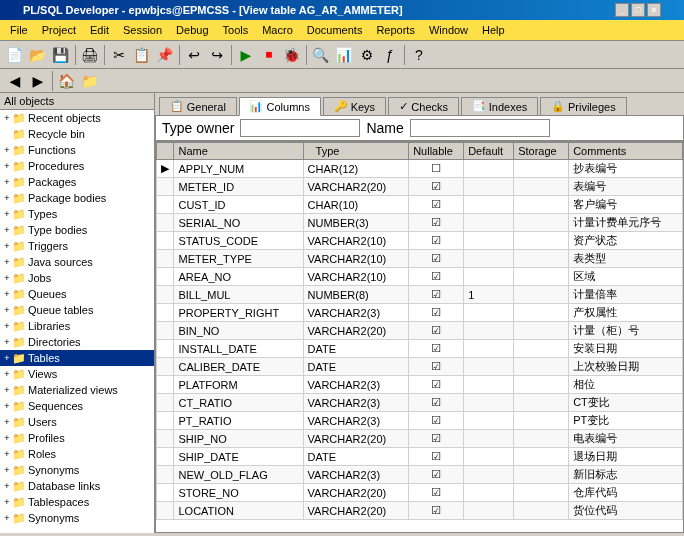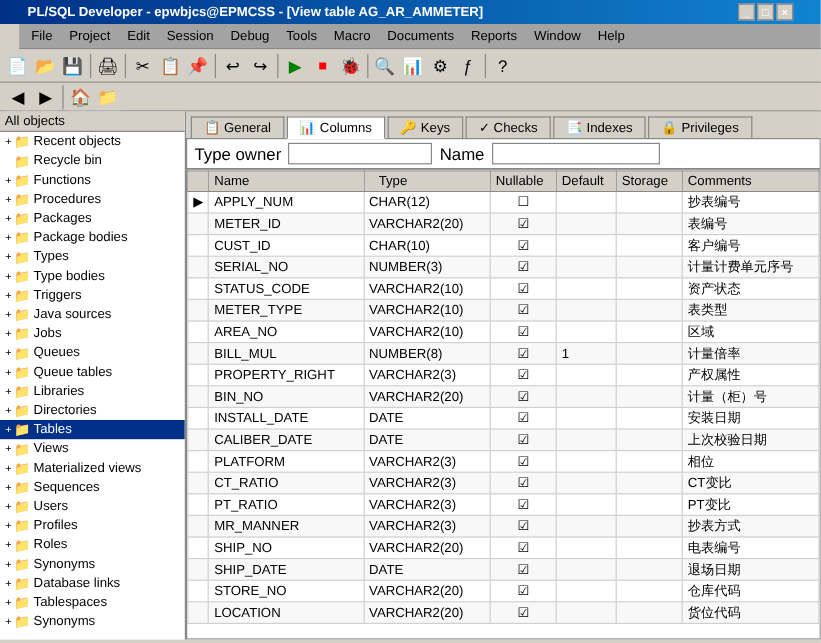--- a/index.html
+++ b/index.html
@@ -22,27 +22,26 @@
       width: 14px; height: 14px;
       background: #d4d0c8;
       border: 1px solid #888;
       font-size: 9px;
       display: flex; align-items: center; justify-content: center;
       cursor: pointer;
     }
     
     
     .menu-bar {
-      background: #a3a3a3;
+      background: #fde047;
       border-bottom: 1px solid #888;
       padding: 2px 4px;
       display: flex;
       gap: 2px;
       font-size: 11px;
-      margin-left: 16px;
     }
     .menu-item {
       padding: 2px 6px;
       cursor: pointer;
     }
     
     
     .toolbar {
       background: #d4d0c8;
       border-bottom: 1px solid #888;
@@ -585,44 +584,44 @@
               <td class="arrow-cell"></td>
               <td>PT_RATIO</td>
               <td>VARCHAR2(3)</td>
               <td class="checkbox-cell">☑</td>
               <td></td>
               <td></td>
               <td>PT变比</td>
             </tr>
             <tr>
               <td class="arrow-cell"></td>
-              <td>MR_MANNER</td>
-              <td>VARCHAR2(3)</td>
-              <td class="checkbox-cell">☑</td>
-              <td></td>
-              <td></td>
-              <td>抄表方式</td>
-            </tr>
-            <tr>
-              <td class="arrow-cell"></td>
               <td>SHIP_NO</td>
               <td>VARCHAR2(20)</td>
               <td class="checkbox-cell">☑</td>
               <td></td>
               <td></td>
               <td>电表编号</td>
             </tr>
             <tr>
               <td class="arrow-cell"></td>
               <td>SHIP_DATE</td>
               <td>DATE</td>
               <td class="checkbox-cell">☑</td>
               <td></td>
               <td></td>
               <td>退场日期</td>
+            </tr>
+            <tr>
+              <td class="arrow-cell"></td>
+              <td>NEW_OLD_FLAG</td>
+              <td>VARCHAR2(3)</td>
+              <td class="checkbox-cell">☑</td>
+              <td></td>
+              <td></td>
+              <td>新旧标志</td>
             </tr>
             <tr>
               <td class="arrow-cell"></td>
               <td>STORE_NO</td>
               <td>VARCHAR2(20)</td>
               <td class="checkbox-cell">☑</td>
               <td></td>
               <td></td>
               <td>仓库代码</td>
             </tr>

